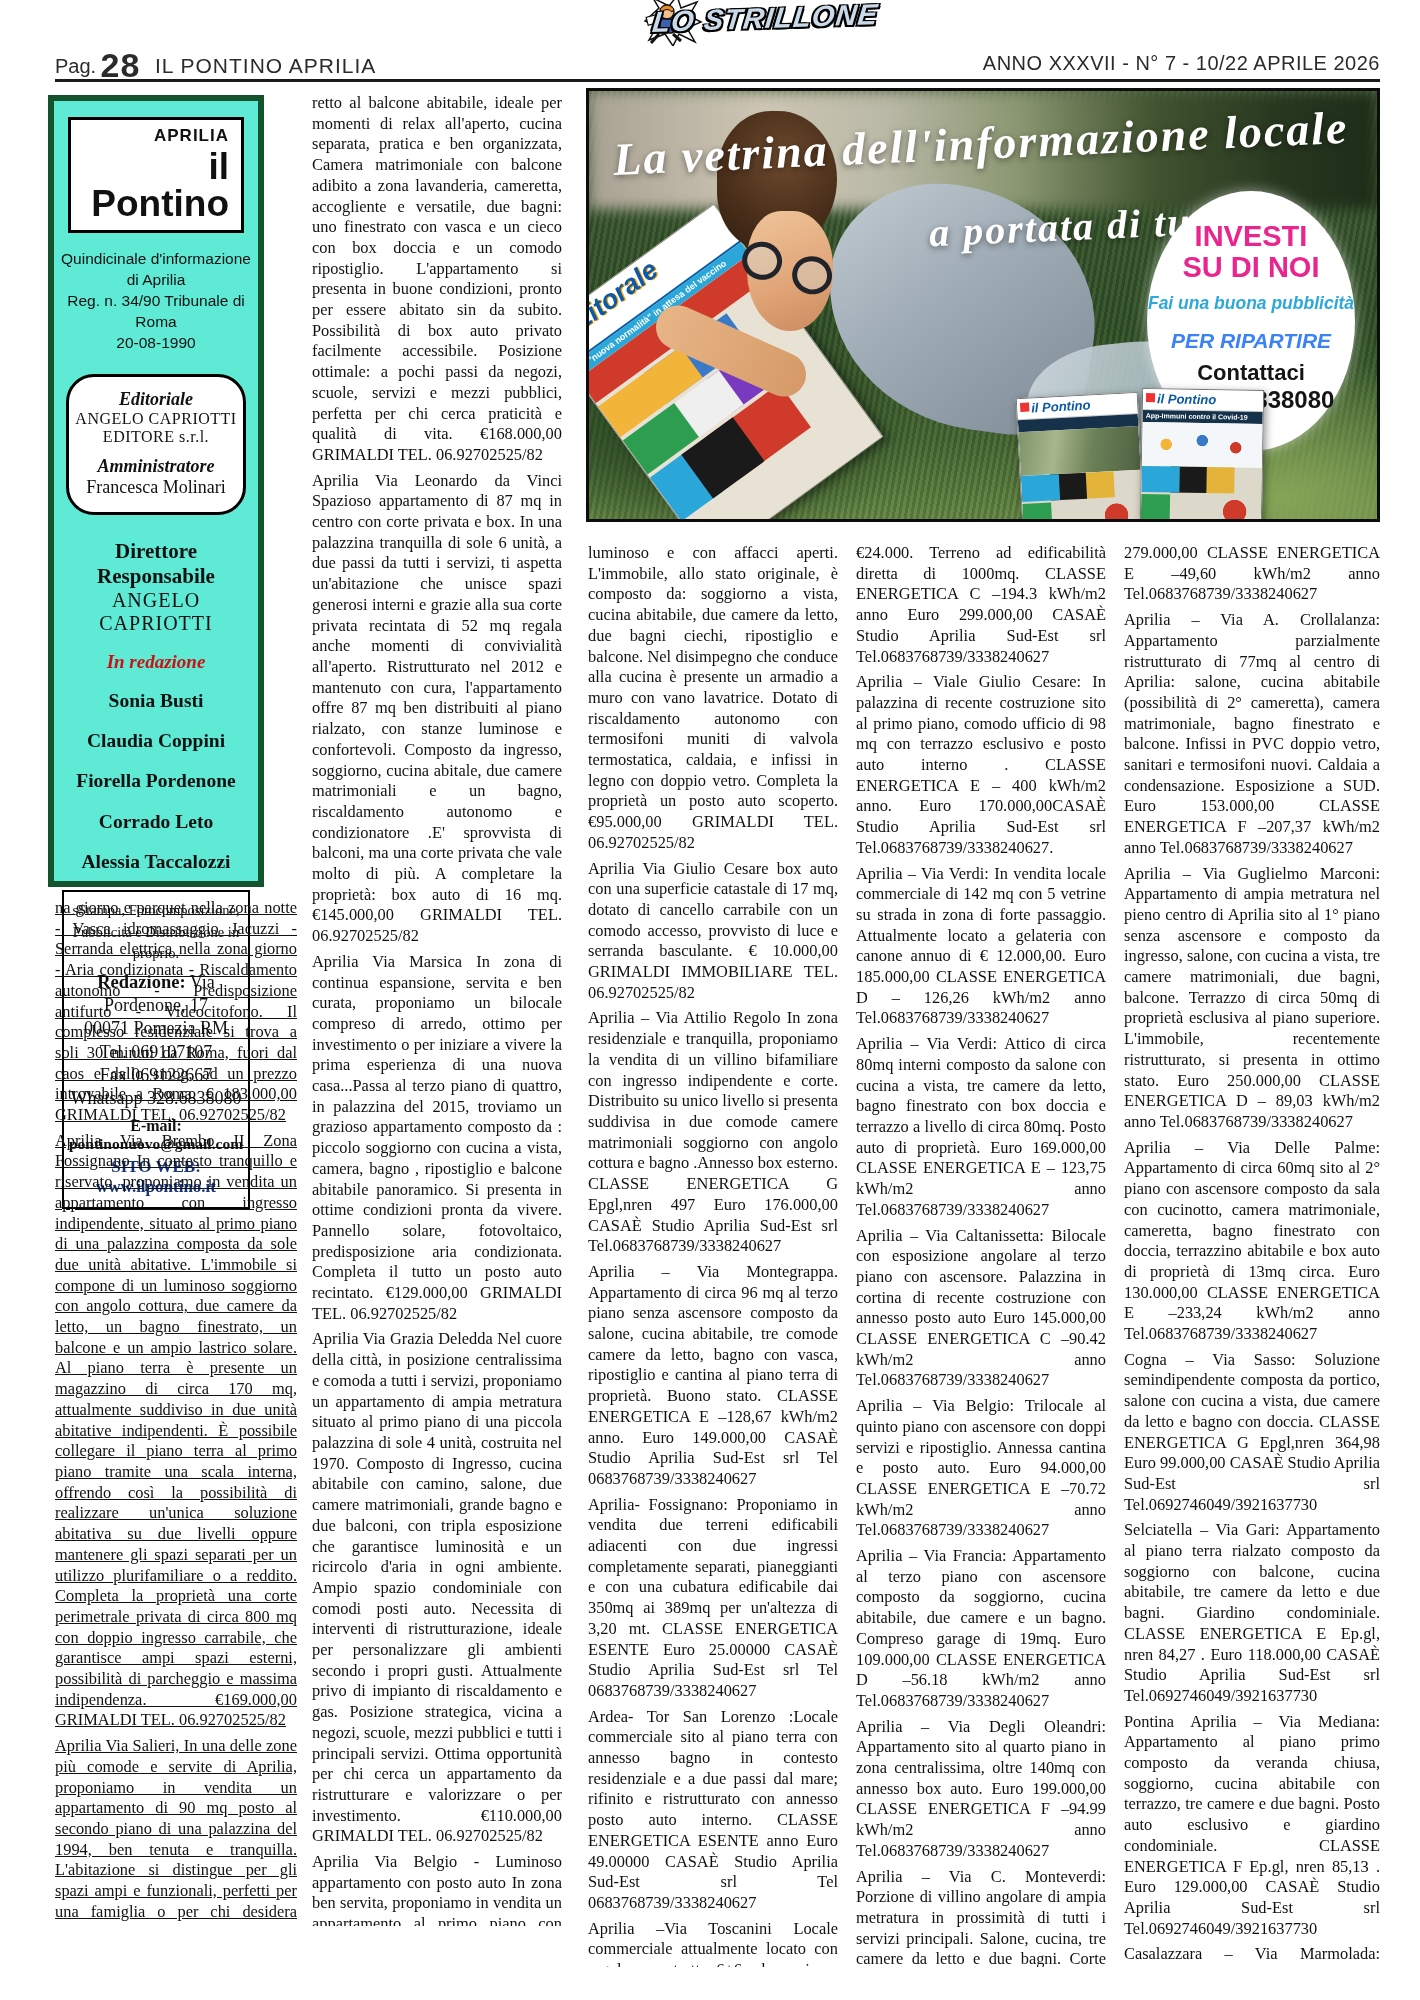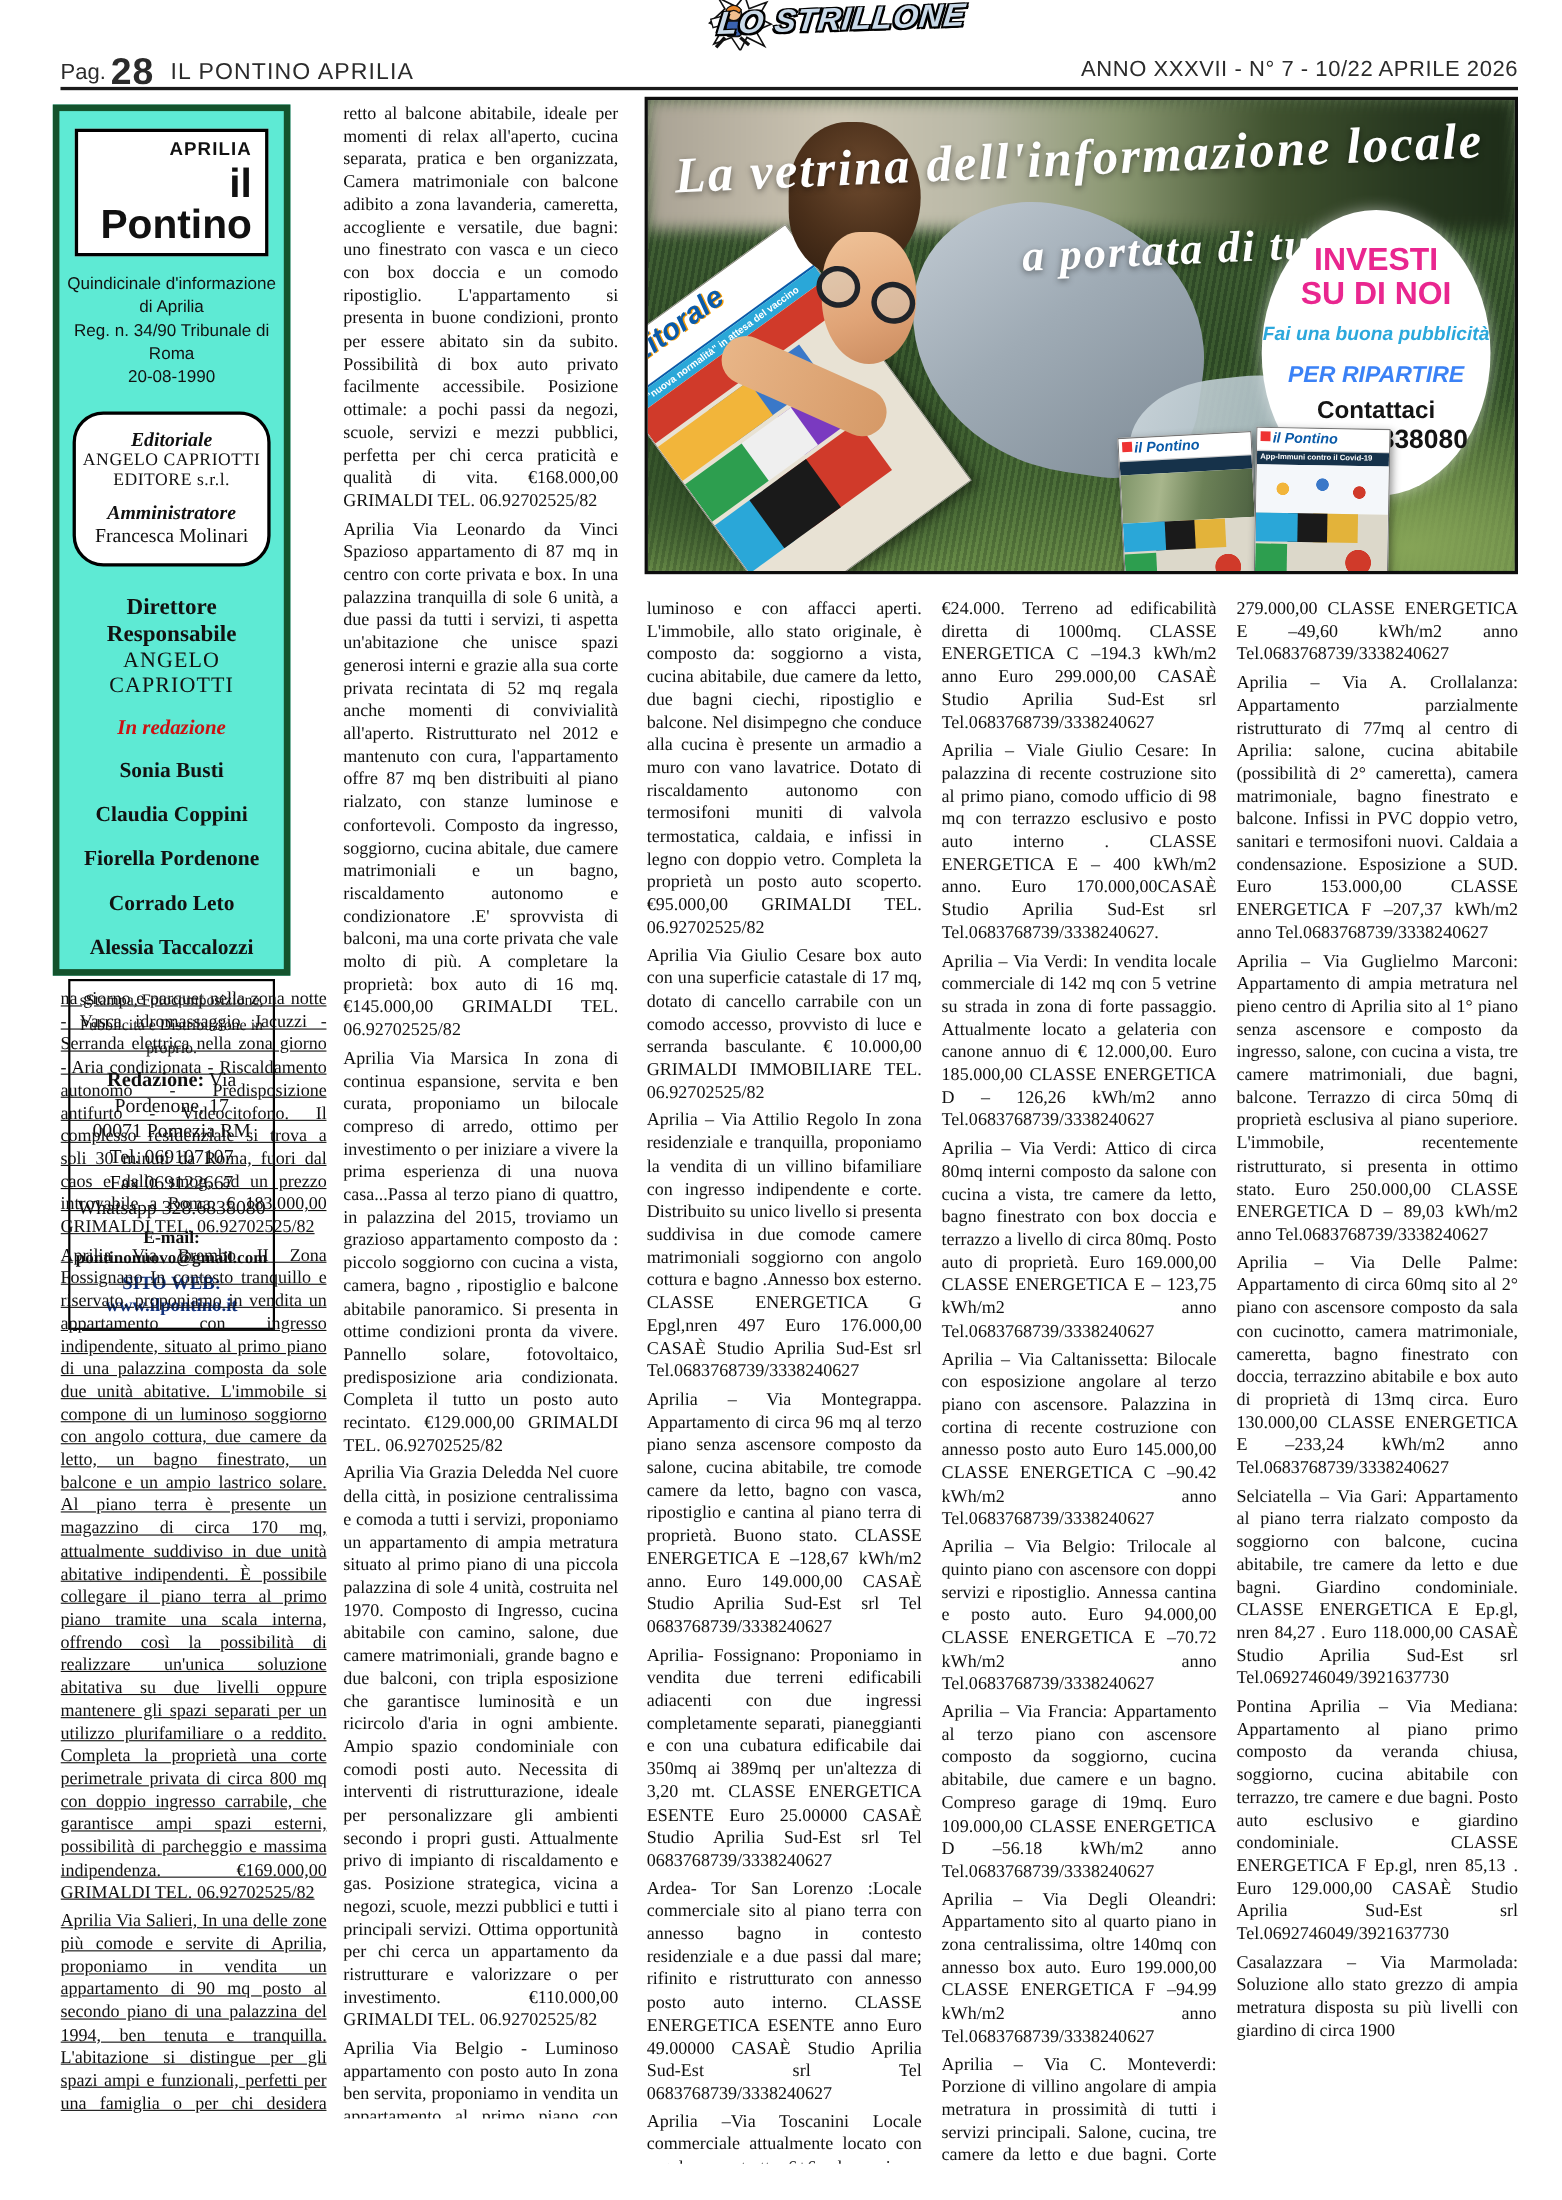--- a/index.html
+++ b/index.html
@@ -284,18 +284,19 @@
       <p class="para">Aprilia – Via Belgio: Trilocale al quinto piano con ascensore con doppi servizi e ripostiglio. Annessa cantina e posto auto. Euro 94.000,00 CLASSE ENERGETICA E –70.72 kWh/m2 anno Tel.0683768739/3338240627</p>
       <p class="para">Aprilia – Via Francia: Appartamento al terzo piano con ascensore composto da soggiorno, cucina abitabile, due camere e un bagno. Compreso garage di 19mq. Euro 109.000,00 CLASSE ENERGETICA D –56.18 kWh/m2 anno Tel.0683768739/3338240627</p>
       <p class="para">Aprilia – Via Degli Oleandri: Appartamento sito al quarto piano in zona centralissima, oltre 140mq con annesso box auto. Euro 199.000,00 CLASSE ENERGETICA F –94.99 kWh/m2 anno Tel.0683768739/3338240627</p>
       <p class="para">Aprilia – Via C. Monteverdi: Porzione di villino angolare di ampia metratura in prossimità di tutti i servizi principali. Salone, cucina, tre camere da letto e due bagni. Corte mattonata e due posti auto interni coperti di proprietà. Cappotto termico  Euro</p>
     </div>
   <div class="col col5">
       <p class="para">279.000,00 CLASSE ENERGETICA E –49,60 kWh/m2 anno Tel.0683768739/3338240627</p>
       <p class="para">Aprilia – Via A. Crollalanza: Appartamento parzialmente ristrutturato di 77mq al centro di Aprilia: salone, cucina abitabile (possibilità di 2° cameretta), camera matrimoniale, bagno finestrato e balcone. Infissi in PVC doppio vetro, sanitari e termosifoni nuovi. Caldaia a condensazione. Esposizione a SUD. Euro 153.000,00 CLASSE ENERGETICA F –207,37 kWh/m2 anno Tel.0683768739/3338240627</p>
       <p class="para">Aprilia – Via Guglielmo Marconi: Appartamento di ampia metratura nel pieno centro di Aprilia sito al 1° piano senza ascensore e composto da ingresso, salone, con cucina a vista, tre camere matrimoniali, due bagni, balcone. Terrazzo di circa 50mq di proprietà esclusiva al piano superiore. L'immobile, recentemente ristrutturato, si presenta in ottimo stato. Euro 250.000,00 CLASSE ENERGETICA D – 89,03 kWh/m2 anno Tel.0683768739/3338240627</p>
       <p class="para">Aprilia – Via Delle Palme: Appartamento di circa 60mq sito al 2° piano con ascensore composto da sala con cucinotto, camera matrimoniale, cameretta, bagno finestrato con doccia, terrazzino abitabile e box auto di proprietà di 13mq circa. Euro 130.000,00 CLASSE ENERGETICA E –233,24 kWh/m2 anno Tel.0683768739/3338240627</p>
+      <p class="para">Cogna – Via Sasso: Soluzione semindipendente composta da portico, salone con cucina a vista, due camere da letto e bagno con doccia. CLASSE ENERGETICA G Epgl,nren 364,98  Euro 99.000,00 CASAÈ Studio Aprilia Sud-Est srl Tel.0692746049/3921637730</p>
       <p class="para">Selciatella – Via Gari: Appartamento al piano terra rialzato composto da soggiorno con balcone, cucina abitabile, tre camere da letto e due bagni. Giardino condominiale. CLASSE ENERGETICA E Ep.gl, nren 84,27 . Euro 118.000,00 CASAÈ Studio Aprilia Sud-Est srl Tel.0692746049/3921637730</p>
       <p class="para">Pontina Aprilia – Via Mediana: Appartamento al piano primo composto da veranda chiusa, soggiorno, cucina abitabile con terrazzo, tre camere e due bagni. Posto auto esclusivo e giardino condominiale. CLASSE ENERGETICA F Ep.gl, nren 85,13 . Euro 129.000,00 CASAÈ Studio Aprilia Sud-Est srl Tel.0692746049/3921637730</p>
       <p class="para">Casalazzara – Via Marmolada: Soluzione allo stato grezzo di ampia metratura disposta su più livelli con giardino di circa 1900</p>
     </div>
 
 </div>
 
 </body></html>

